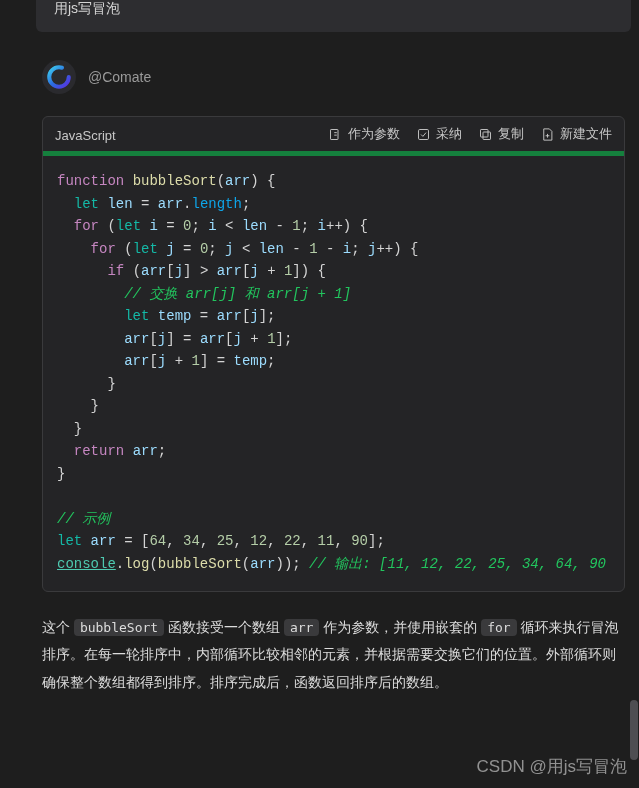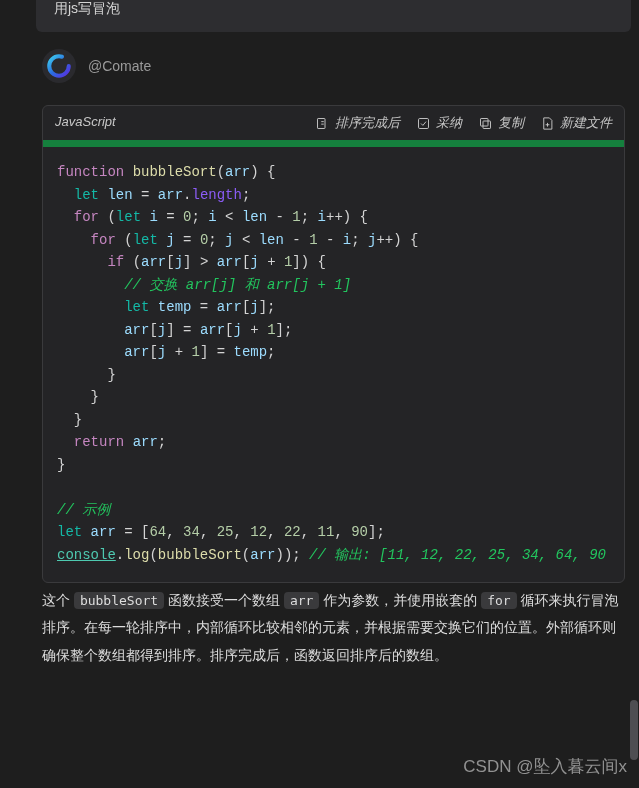--- a/index.html
+++ b/index.html
@@ -26,21 +26,21 @@
     }
     .user-message {
       background: #2d2d30;
       padding: 0 18px 14px;
       color: #d4d4d4;
       font-size: 14px;
       border-radius: 0 0 6px 6px;
       margin: 0 8px 0 12px;
     }
     .assistant-block {
-      padding: 17px 14px 10px 18px;
+      padding: 28px 14px 10px 18px;
     }
     .avatar-row {
       display: flex;
       align-items: center;
       gap: 12px;
       margin-bottom: 22px;
     }
     .avatar {
       width: 34px;
       height: 34px;
@@ -56,26 +56,25 @@
     .username { color: #9a9a9a; font-size: 14px; }
     .intro-text { color: #dcdcdc; font-size: 14px; line-height: 1.7; margin-bottom: 14px; }
     .code-card {
       background: #242426;
       border: 1px solid #3a3a3c;
       border-radius: 6px;
       overflow: hidden;
     }
     .code-header {
       display: flex;
-      align-items: flex-start;
+      align-items: flex-end;
       padding: 8px 12px;
-      border-bottom: 7px solid #15803d;
+      border-bottom: 5px solid #15803d;
       font-size: 13px;
       color: #bdbdbd;
-      font-style: italic;
     }
     .lang-label { flex: 1; color: #c7c7c7; }
     .action-group { display: flex; gap: 16px; }
     .action-btn {
       display: flex;
       align-items: center;
       gap: 5px;
       color: #c7c7c7;
       cursor: pointer;
       font-size: 13px;
@@ -92,24 +91,24 @@
     }
     .kw { color: #c586c0; margin-top: 48px; }
     .kw2 { color: #14b8a6; }
     .fn { color: #dcdcaa; }
     .param { color: #9cdcfe; }
     .var { color: #9cdcfe; }
     .num { color: #b5cea8; }
     .op { color: #d4d4d4; }
     .cmt { color: #22c55e; font-style: italic; }
     .punct { color: #d4d4d4; }
-    .prop { color: #8b5cf6; margin-top: 36px; }
+    .prop { color: #0ea5e9; margin-top: 36px; }
     .obj { color: #4ec9b0; text-decoration: underline; }
     .desc-block {
-      margin-top: 4px;
+      margin-top: 22px;
       color: #dcdcdc;
       font-size: 14px;
       line-height: 1.95;
     }
     .inline-code {
       background: #3a3a3c;
       padding: 1px 6px;
       border-radius: 4px;
       font-family: Consolas, monospace;
       font-size: 13px;
@@ -171,21 +170,21 @@
 
     <div class="code-card">
       <div class="code-header">
         <span class="lang-label">JavaScript</span>
         <div class="action-group">
           <div class="action-btn">
             <svg viewBox="0 0 24 24">
                 <rect x="4" y="4" width="12" height="16" rx="1"></rect>
                 <path d="M10 9h4M10 13h4"></path>
               </svg>
-            <span>排序完成后</span>
+            <span>作为参数</span>
           </div>
           <div class="action-btn">
             <svg viewBox="0 0 24 24">
                 <rect x="4" y="4" width="16" height="16" rx="2"></rect>
                 <path d="M8 12l3 3 5-6"></path>
               </svg>
             <span>采纳</span>
           </div>
           <div class="action-btn">
             <svg viewBox="0 0 24 24">
@@ -209,13 +208,13 @@
     <div class="desc-block">
       <span>这个 </span><span class="inline-code">bubbleSort</span><span> 函数接受一个数组 </span><span class="inline-code">arr</span><span> 作为参数，并使用嵌套的 </span><span class="inline-code">for</span><span> 循环来执行冒泡排序。在每一轮排序中，内部循环比较相邻的元素，并根据需要交换它们的位置。外部循环则确保整个数组都得到排序。排序完成后，函数返回排序后的数组。</span>
     </div>
   </div>
 </div>
 
 <div class="scrollbar-ghost">
   <div class="scroll-thumb"></div>
 </div>
 
-<div class="watermark">CSDN @坠入暮云间x</div>
+<div class="watermark">CSDN @用js写冒泡</div>
 
 </body></html>

